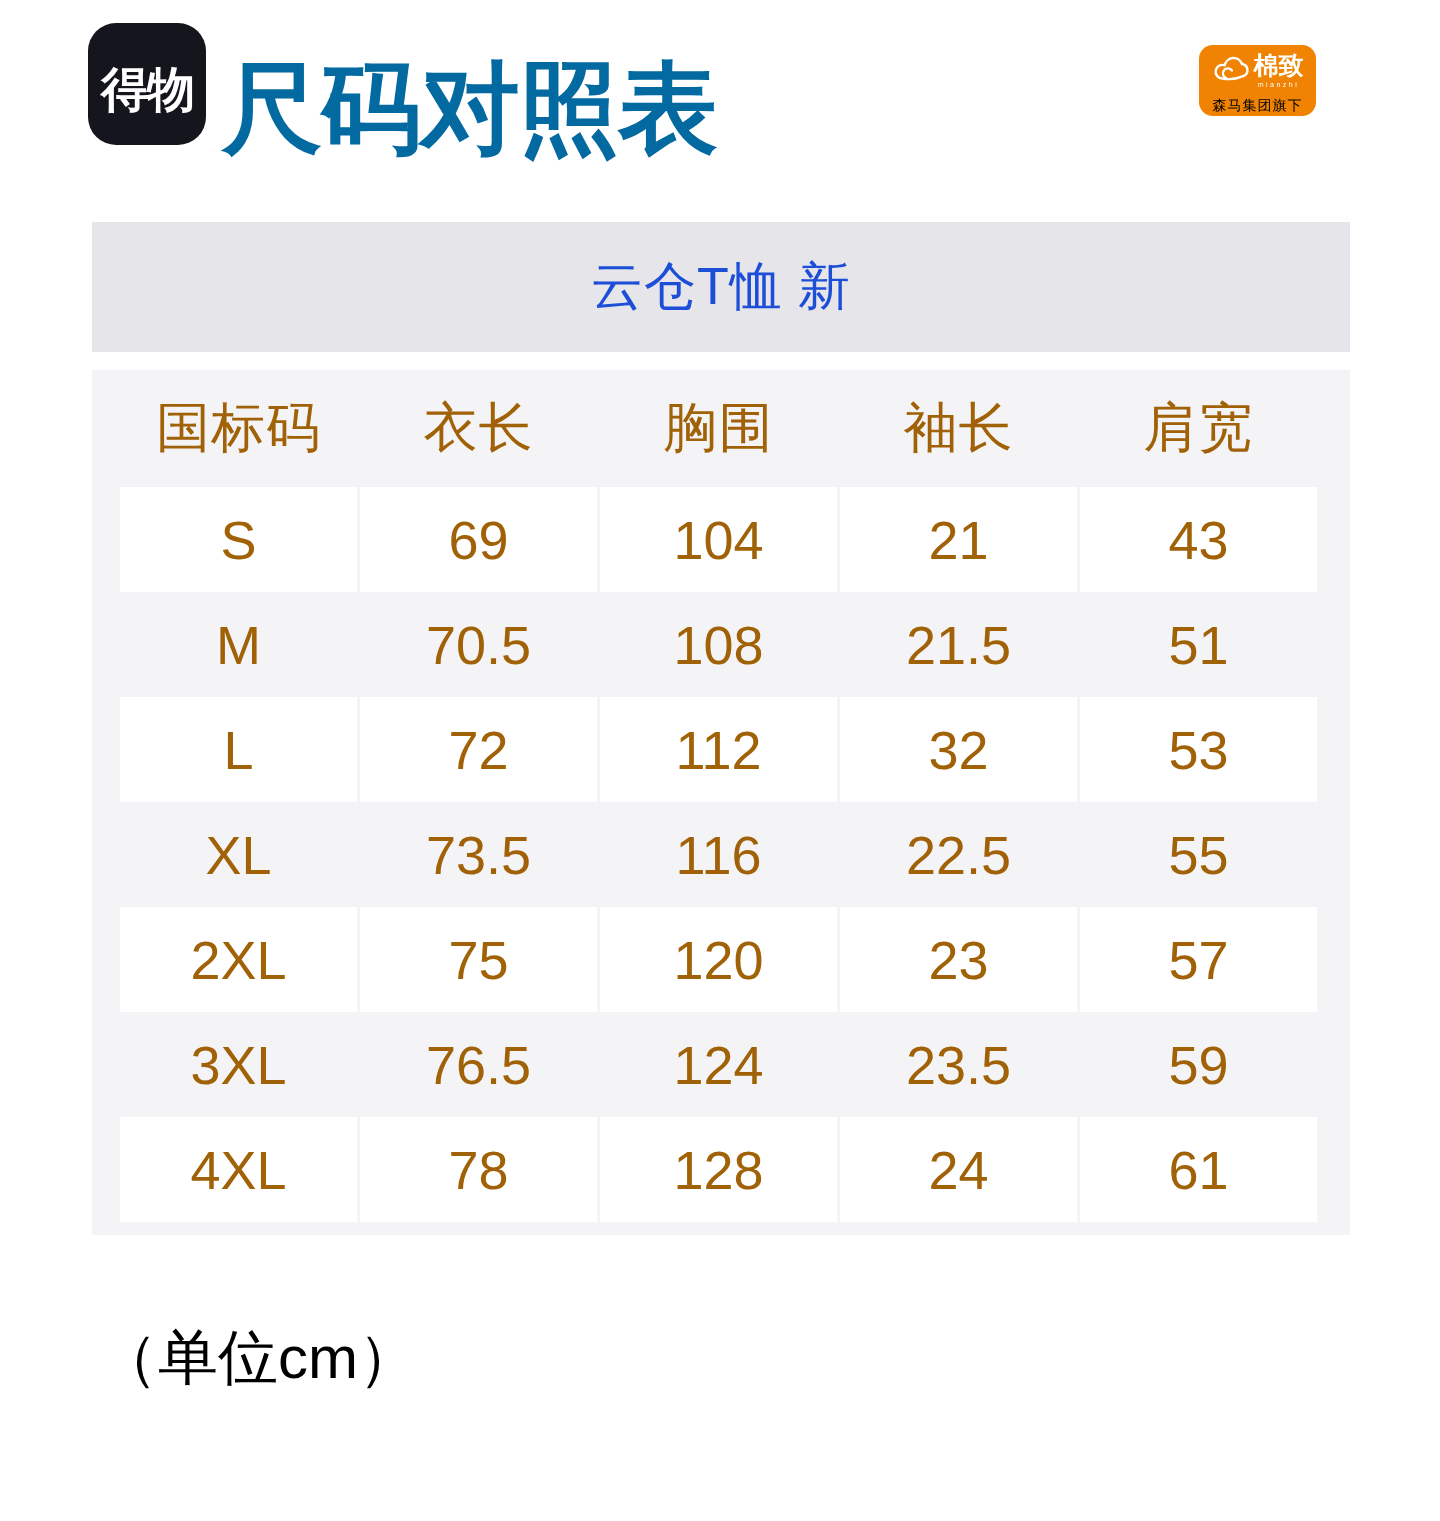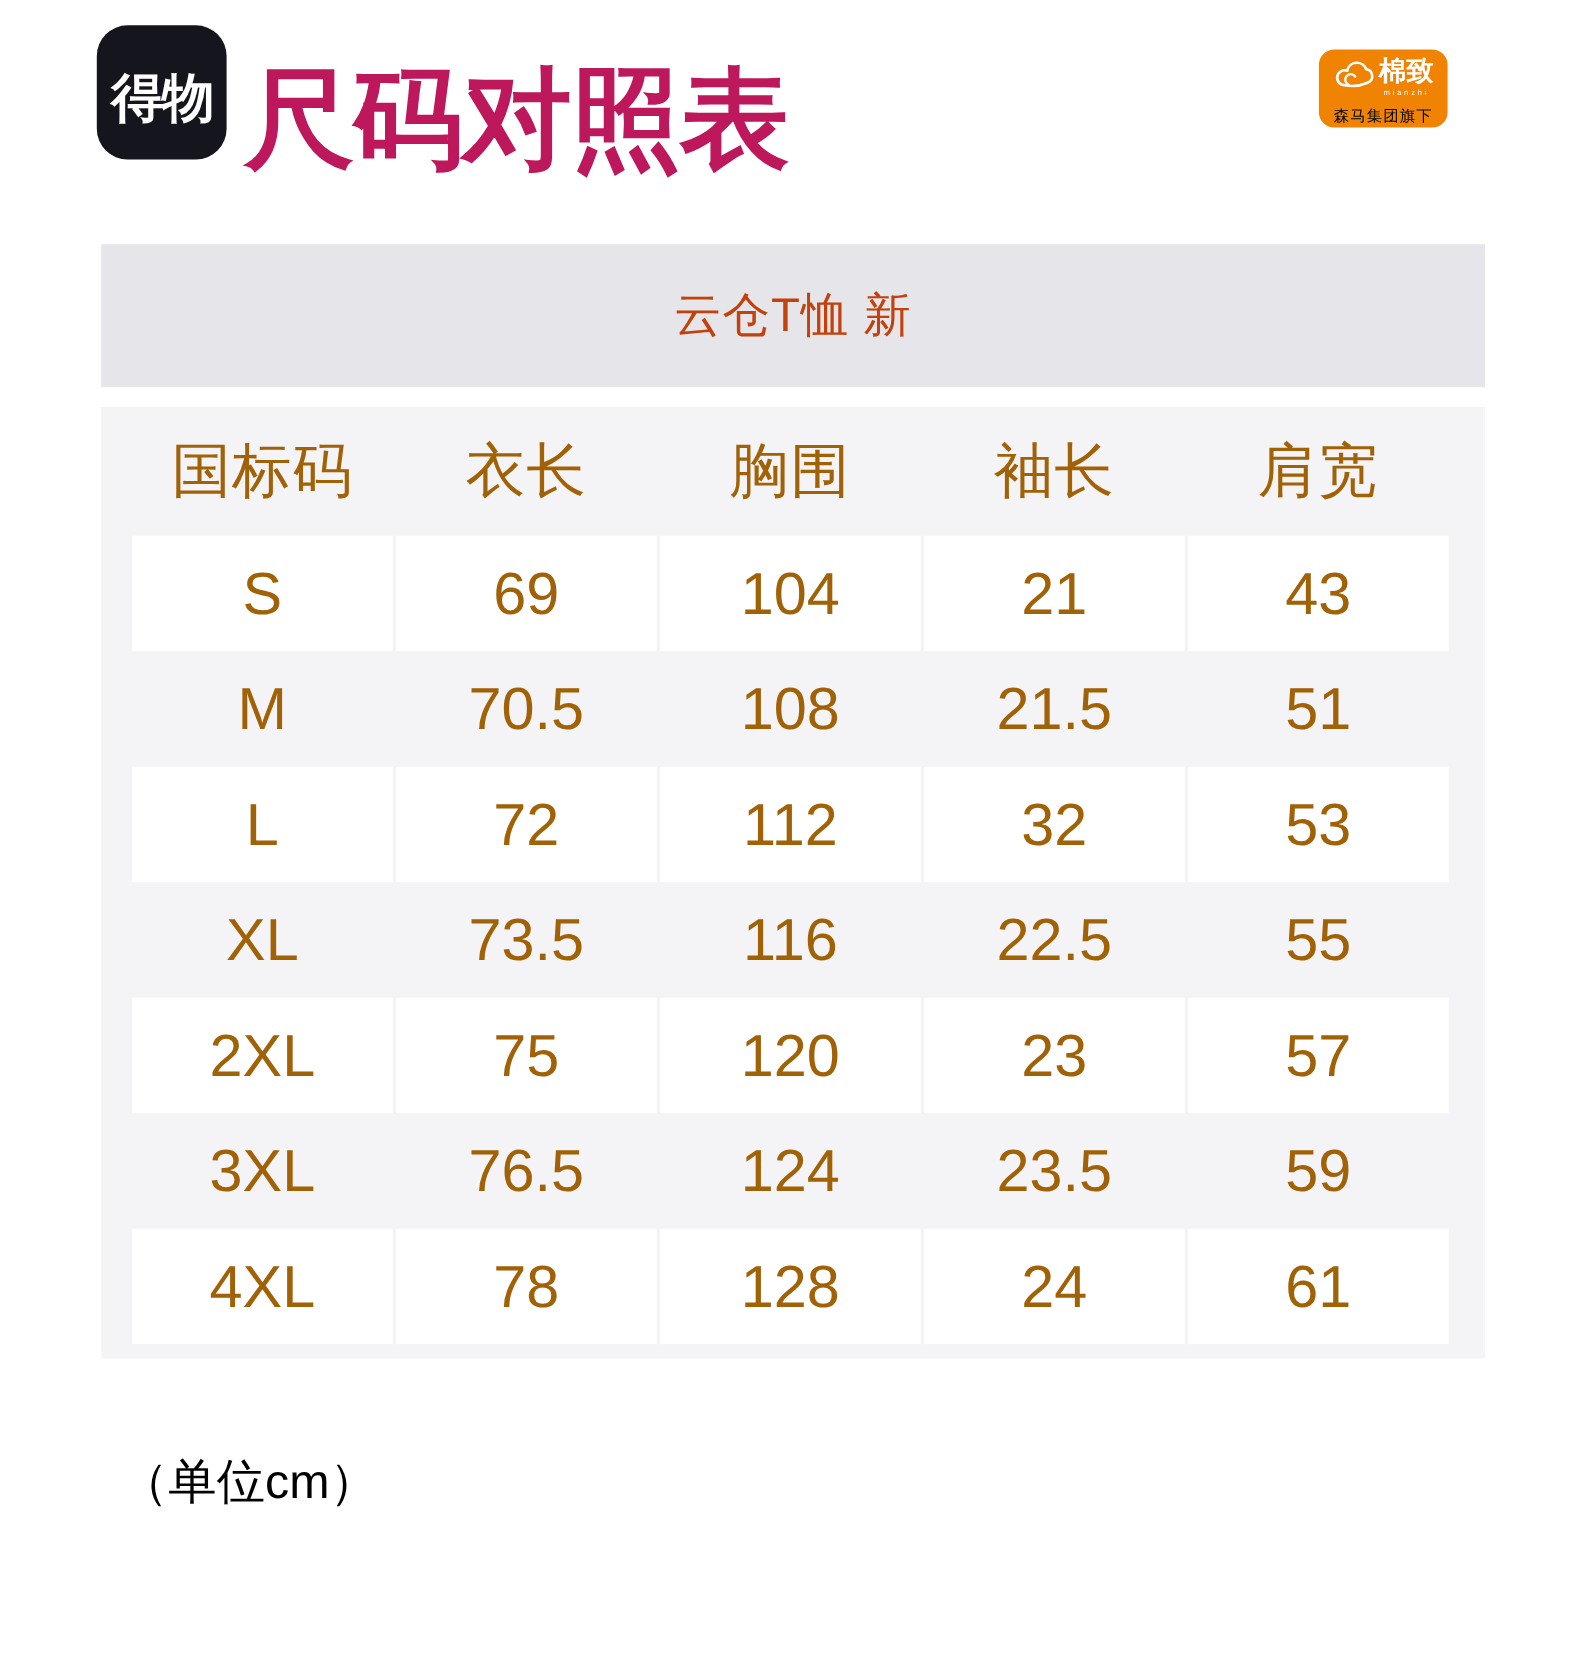--- a/index.html
+++ b/index.html
@@ -39,21 +39,21 @@
   }
   .page-title {
     position: absolute;
     left: 222px;
     top: 50px;
     height: 120px;
     display: flex;
     align-items: center;
     font-size: 100px;
     font-weight: 600;
-    color: #be185d;
+    color: #0369a1;
     letter-spacing: -1px;
     white-space: nowrap;
   }
 
   
   .brand-badge {
     position: absolute;
     left: 1199px;
     top: 45px;
     width: 117px;
@@ -113,22 +113,22 @@
   .product-band {
     position: absolute;
     left: 92px;
     top: 222px;
     width: 1258px;
     height: 130px;
     background: #E5E5EA;
     display: flex;
     align-items: center;
     justify-content: center;
-    font-size: 43px;
-    color: #c2410c;
+    font-size: 52px;
+    color: #1d4ed8;
     font-weight: 500;
     letter-spacing: 1px;
   }
 
   
   .size-table {
     position: absolute;
     left: 92px;
     top: 370px;
     width: 1258px;
@@ -163,24 +163,23 @@
     top: 1243px;
     font-size: 46px;
     color: #000000;
     white-space: nowrap;
   }
   .note-line1 .note-label { font-weight: 700; }
   .note-line2 {
     position: absolute;
     left: 98px;
     top: 1318px;
-    font-size: 44px;
+    font-size: 60px;
     color: #000000;
     white-space: nowrap;
-    margin-left: 11px;
   }
 </style>
 </head>
 <body>
 
 <div class="page">
 
   <div class="app-logo">
     <span class="logo-text">得物</span>
   </div>

